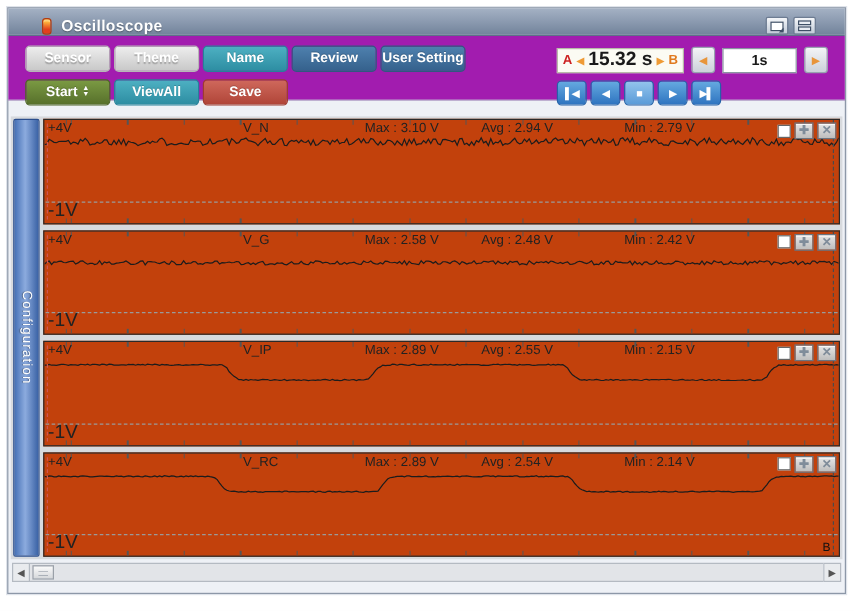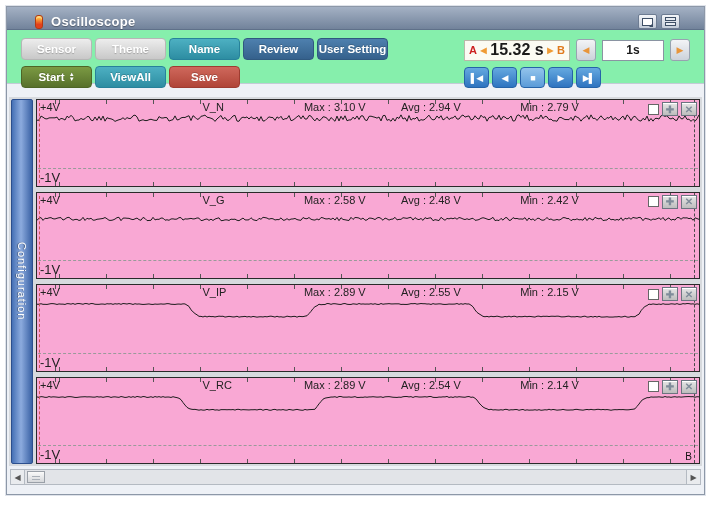--- a/index.html
+++ b/index.html
@@ -22,21 +22,21 @@
   .win-btn{width:19px;height:15px;border:1px solid #6d7c92;border-radius:2px;
     background:linear-gradient(#f4f6f9,#c2cbd8);padding:0;display:flex;
     align-items:center;justify-content:center;cursor:pointer;}
   .glyph-monitor{width:11px;height:8px;border:1px solid #3e4f66;background:#fff;position:relative;}
   .glyph-monitor:after{content:"";position:absolute;right:-1px;bottom:-2px;width:0;height:0;
     border-left:4px solid transparent;border-bottom:4px solid #3e4f66;}
   .glyph-stack{width:11px;height:9px;display:flex;flex-direction:column;gap:1px;}
   .glyph-stack i{flex:1;border:1px solid #3e4f66;background:#e8ecf2;}
 
   
-  .toolbar{position:absolute;left:0;top:23px;right:0;height:54px;background:#86efac;
+  .toolbar{position:absolute;left:0;top:23px;right:0;height:54px;background:#a21caf;
     border-bottom:1px solid #c3cbd6;padding-left:20px;}
   .btn-grid{position:absolute;left:14px;top:8px;display:flex;flex-direction:column;gap:6px;}
   .btn-row{display:flex;gap:3px;}
   .tbtn{width:71px;height:22px;border-radius:4px;font-size:11.5px;font-weight:bold;
     color:#ffffff;border:1px solid transparent;cursor:pointer;padding:0;
     display:flex;align-items:center;justify-content:center;gap:4px;
     font-family:"Liberation Sans", sans-serif;text-shadow:0 -1px 0 rgba(0,0,0,.2);}
   .v-silver{background:linear-gradient(#ededed,#c8c8c8);border-color:#b6b6b6;
     text-shadow:0 1px 1px #9f9f9f;}
   .v-teal{background:linear-gradient(#4db0c2,#2d8da2);border-color:#27819a;}
@@ -69,33 +69,33 @@
 
   
   .main{position:absolute;left:2px;right:2px;top:90px;height:369px;
     background:#d7dade;display:flex;padding:2px;}
   .side-tab{width:22px;margin-right:3px;border:1px solid #2c4f8d;border-radius:2px;
     background:linear-gradient(to right,#4570b5,#8cabde 45%,#3a62a5);
     display:flex;align-items:center;justify-content:center;cursor:pointer;}
   .side-tab span{writing-mode:vertical-rl;color:#ffffff;font-size:11px;
     letter-spacing:1px;text-shadow:0 1px 1px rgba(0,0,0,.4);}
   .channels{flex:1;display:flex;flex-direction:column;gap:5px;}
-  .panel{flex:1;position:relative;background:#f9a8d4;border:1px solid #2a2a2a;overflow:hidden;}
+  .panel{flex:1;position:relative;background:#c2410c;border:1px solid #2a2a2a;overflow:hidden;}
   .wave{position:absolute;left:0;top:0;width:100%;height:100%;}
   .ticks{position:absolute;left:0;right:0;height:4px;
     background:repeating-linear-gradient(to right,#555 0 1px,transparent 1px 47px);
     background-position:22px 0;}
   .ticks.top{top:0;}
   .ticks.bottom{bottom:0;}
   .zero-line{position:absolute;left:1px;right:1px;top:79%;border-top:1px dashed #9a9a9a;}
   .cursor-a{position:absolute;left:2px;top:3px;bottom:3px;border-left:1px dashed #cc5555;}
   .cursor-b{position:absolute;right:4px;top:0;bottom:0;border-left:1px dashed #4a4a4a;}
   .head{position:absolute;left:0;right:0;top:0;height:16px;font-size:11px;color:#222;}
   .vtop{position:absolute;left:3px;top:1px;}
-  .vbot{position:absolute;left:3px;bottom:1px;font-size:13px;color:#222;}
+  .vbot{position:absolute;left:3px;bottom:1px;font-size:16px;color:#222;}
   .cname{position:absolute;left:25%;top:1px;}
   .stat{position:absolute;top:1px;white-space:nowrap;}
   .pos-max{left:37%;margin-left:22px;}
   .pos-avg{left:55%;}
   .pos-min{left:73%;}
   .controls{position:absolute;right:2px;top:2px;display:flex;align-items:center;gap:3px;}
   .checkbox{width:11px;height:11px;background:#ffffff;border:1px solid #666;cursor:pointer;}
   .mini{width:16px;height:14px;border:1px solid #6b7480;padding:0;cursor:pointer;
     background:linear-gradient(#e6e6e6,#bdbdbd);color:#7f8c9a;font-size:10px;
     font-weight:bold;display:flex;align-items:center;justify-content:center;

